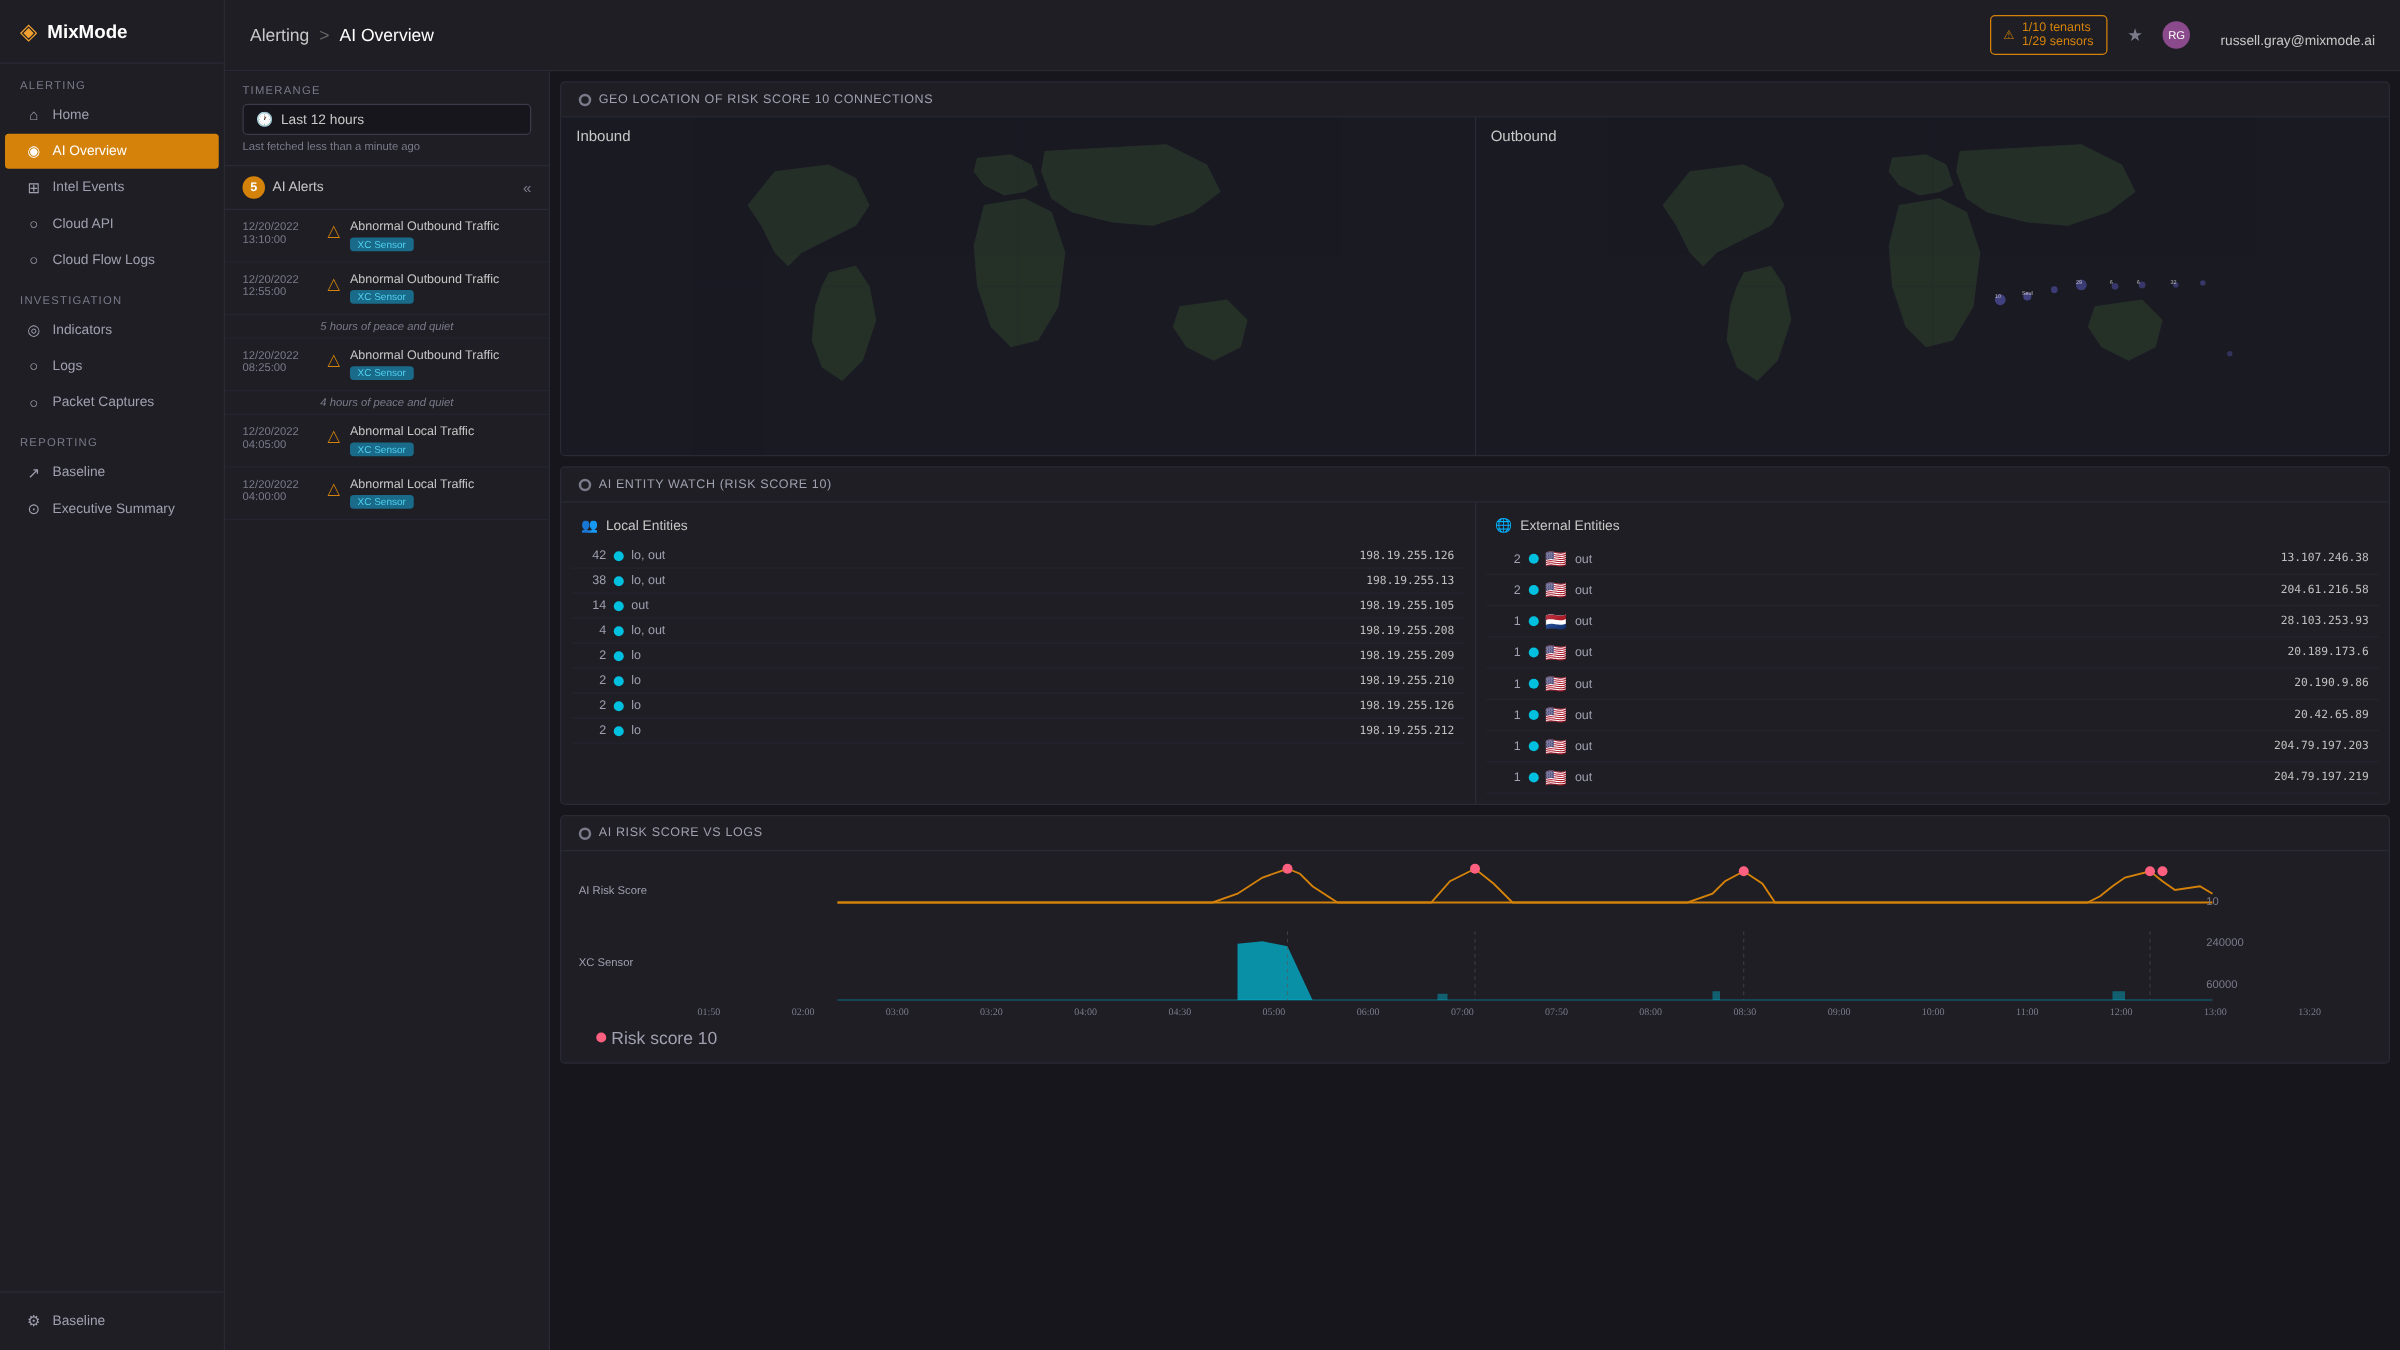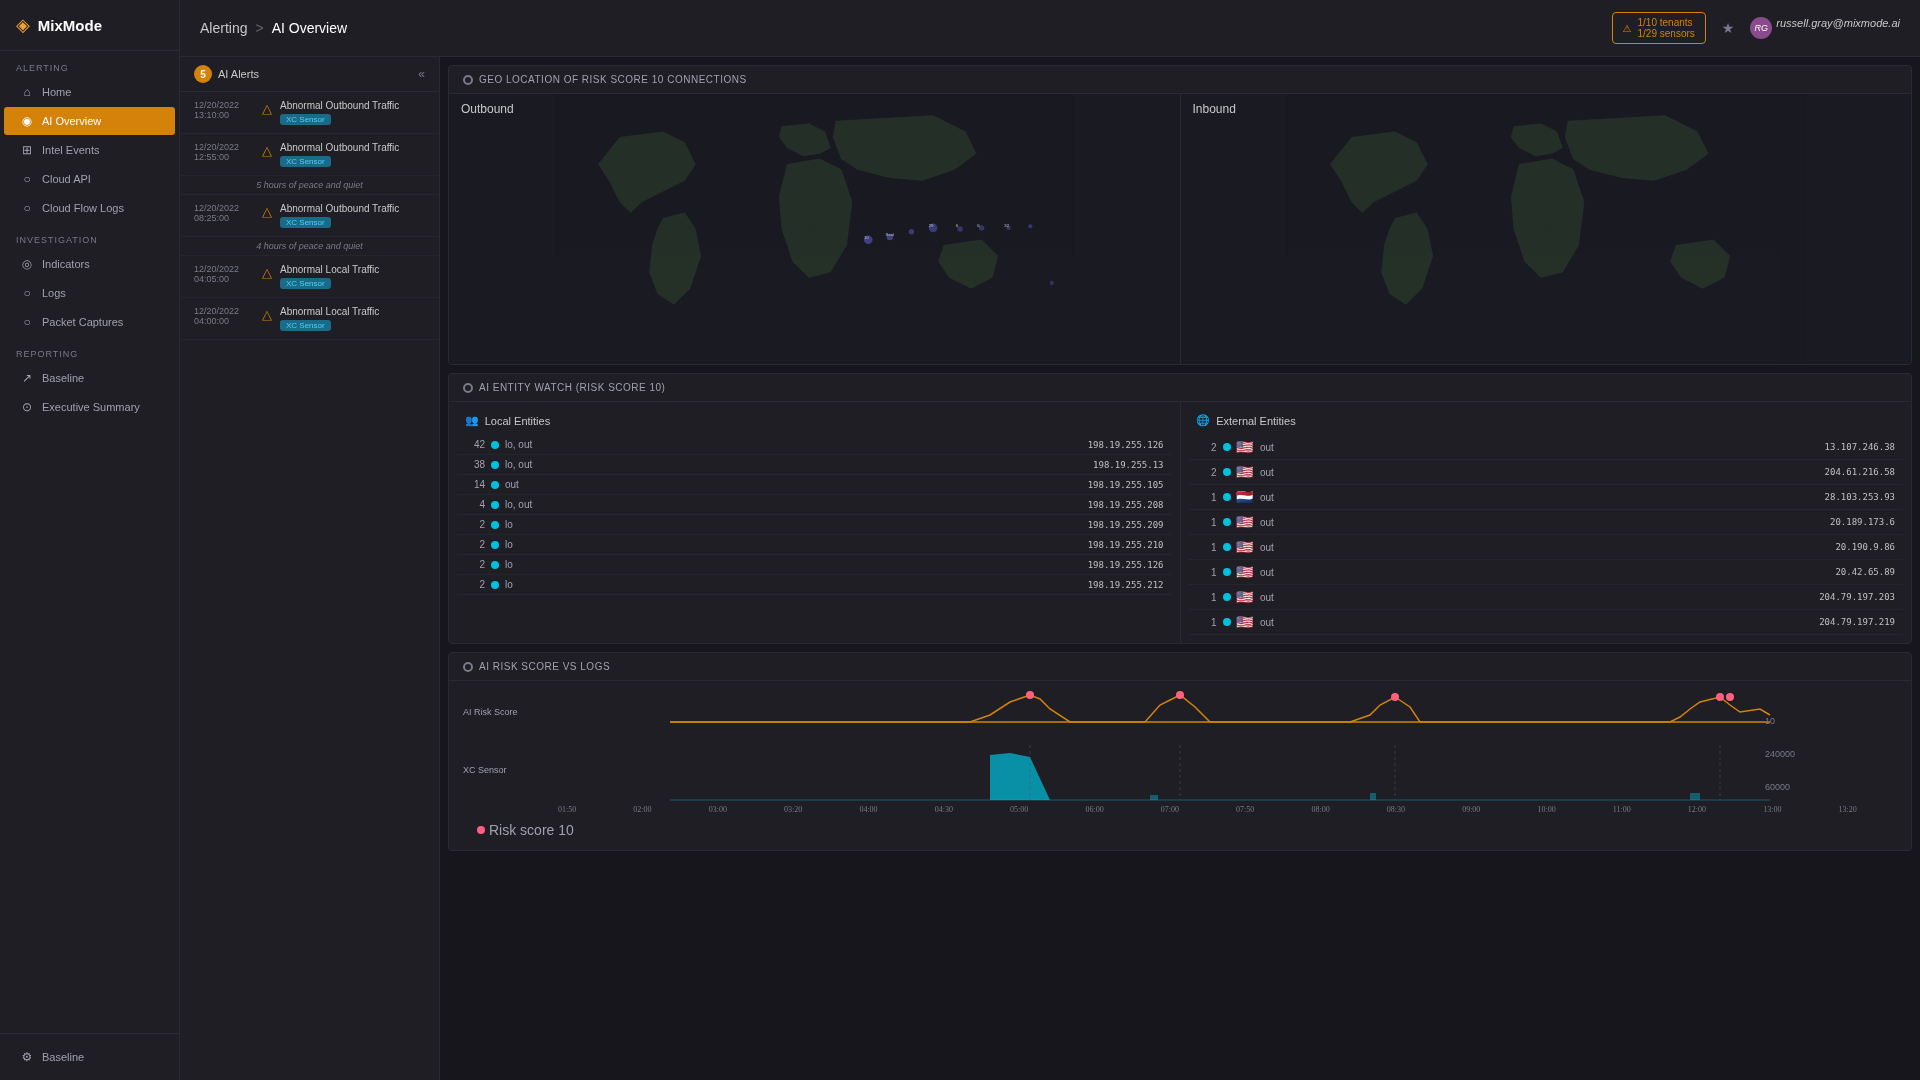--- a/index.html
+++ b/index.html
@@ -109,25 +109,24 @@
       align-items: center;
       gap: 6px;
       background: transparent;
       color: #d4820a;
       font-size: 10px;
       cursor: pointer;
     }
     .alert-badge .icon { color: #d4820a; }
     .user-info {
       display: flex;
-      align-items: flex-start;
-      gap: 4px;
+      align-items: flex-end;
+      gap: 24px;
       color: #c8c8c8;
       font-size: 11px;
-      font-style: italic;
     }
     .user-avatar {
       width: 22px;
       height: 22px;
       border-radius: 50%;
       background: #8b4a8b;
       display: flex;
       align-items: center;
       justify-content: center;
       font-size: 9px;
@@ -497,20 +496,28 @@
           <span>RG</span>
         </div>
         <span>russell.gray@mixmode.ai</span>
       </div>
     </div>
   </div>
 
   <div class="content">
 
     <div class="alerts-panel">
+      <div class="timerange-section">
+        <div class="timerange-label">Timerange</div>
+        <div class="timerange-selector">
+          <span>🕐</span>
+          <span>Last 12 hours</span>
+        </div>
+        <div class="timerange-note">Last fetched less than a minute ago</div>
+      </div>
 
       <div class="alerts-header">
         <div class="alerts-title">
           <div class="alerts-count">5</div>
           <span>AI Alerts</span>
         </div>
         <span class="collapse-btn">«</span>
       </div>
 
       <div class="alert-item">
@@ -589,20 +596,42 @@
     </div>
 
     <div class="right-panel">
 
       <div class="section">
         <div class="section-header">
           <span class="section-radio"></span>
           <span>GEO LOCATION OF RISK SCORE 10 CONNECTIONS</span>
         </div>
         <div class="geo-maps">
+          <div class="geo-map">
+            <div class="geo-map-label">Inbound</div>
+            <svg class="world-map-svg" viewBox="0 0 960 500">
+
+              <rect width="960" height="500" fill="#1a1a22"></rect>
+
+              <path d="M 120 80 L 200 70 L 240 90 L 260 130 L 240 160 L 200 180 L 160 200 L 140 220 L 120 200 L 100 160 L 80 130 Z" fill="#2a3a2a" stroke="#3a4a3a" stroke-width="0.5"></path>
+
+              <path d="M 200 230 L 240 220 L 260 250 L 270 300 L 250 360 L 220 390 L 190 370 L 175 330 L 180 280 L 190 250 Z" fill="#2a3a2a" stroke="#3a4a3a" stroke-width="0.5"></path>
+
+              <path d="M 420 60 L 470 55 L 500 70 L 510 100 L 490 110 L 460 115 L 430 100 L 415 80 Z" fill="#2a3a2a" stroke="#3a4a3a" stroke-width="0.5"></path>
+
+              <path d="M 430 130 L 490 120 L 530 140 L 550 200 L 540 280 L 510 330 L 470 340 L 440 310 L 420 250 L 415 190 L 425 150 Z" fill="#2a3a2a" stroke="#3a4a3a" stroke-width="0.5"></path>
+
+              <path d="M 520 50 L 700 40 L 760 70 L 780 110 L 740 140 L 680 160 L 620 155 L 560 140 L 530 120 L 515 80 Z" fill="#2a3a2a" stroke="#3a4a3a" stroke-width="0.5"></path>
+
+              <path d="M 720 280 L 790 270 L 820 300 L 810 340 L 770 360 L 730 340 L 710 310 Z" fill="#2a3a2a" stroke="#3a4a3a" stroke-width="0.5"></path>
+
+              <line x1="0" y1="250" x2="960" y2="250" stroke="#2a2a35" stroke-width="0.5" opacity="0.5"></line>
+              <line x1="480" y1="0" x2="480" y2="500" stroke="#2a2a35" stroke-width="0.5" opacity="0.5"></line>
+            </svg>
+          </div>
           <div class="geo-map">
             <div class="geo-map-label">Outbound</div>
             <svg class="world-map-svg" viewBox="0 0 960 500">
               <rect width="960" height="500" fill="#1a1a22"></rect>
 
               <path d="M 120 80 L 200 70 L 240 90 L 260 130 L 240 160 L 200 180 L 160 200 L 140 220 L 120 200 L 100 160 L 80 130 Z" fill="#2a3a2a" stroke="#3a4a3a" stroke-width="0.5"></path>
 
               <path d="M 200 230 L 240 220 L 260 250 L 270 300 L 250 360 L 220 390 L 190 370 L 175 330 L 180 280 L 190 250 Z" fill="#2a3a2a" stroke="#3a4a3a" stroke-width="0.5"></path>
 
               <path d="M 420 60 L 470 55 L 500 70 L 510 100 L 490 110 L 460 115 L 430 100 L 415 80 Z" fill="#2a3a2a" stroke="#3a4a3a" stroke-width="0.5"></path>
@@ -624,42 +653,20 @@
               <circle cx="790" cy="248" r="5" fill="#6060cc" opacity="0.6"></circle>
               <circle cx="840" cy="248" r="4" fill="#6060cc" opacity="0.6"></circle>
               <circle cx="880" cy="245" r="4" fill="#6060cc" opacity="0.6"></circle>
               <circle cx="920" cy="350" r="4" fill="#6060cc" opacity="0.5"></circle>
               <text x="572" y="268" fill="white" font-size="8">10</text>
               <text x="612" y="263" fill="white" font-size="8">Seul</text>
               <text x="692" y="246" fill="white" font-size="8">29</text>
               <text x="742" y="246" fill="white" font-size="8">6</text>
               <text x="782" y="246" fill="white" font-size="8">6</text>
               <text x="832" y="246" fill="white" font-size="8">32</text>
-            </svg>
-          </div>
-          <div class="geo-map">
-            <div class="geo-map-label">Inbound</div>
-            <svg class="world-map-svg" viewBox="0 0 960 500">
-
-              <rect width="960" height="500" fill="#1a1a22"></rect>
-
-              <path d="M 120 80 L 200 70 L 240 90 L 260 130 L 240 160 L 200 180 L 160 200 L 140 220 L 120 200 L 100 160 L 80 130 Z" fill="#2a3a2a" stroke="#3a4a3a" stroke-width="0.5"></path>
-
-              <path d="M 200 230 L 240 220 L 260 250 L 270 300 L 250 360 L 220 390 L 190 370 L 175 330 L 180 280 L 190 250 Z" fill="#2a3a2a" stroke="#3a4a3a" stroke-width="0.5"></path>
-
-              <path d="M 420 60 L 470 55 L 500 70 L 510 100 L 490 110 L 460 115 L 430 100 L 415 80 Z" fill="#2a3a2a" stroke="#3a4a3a" stroke-width="0.5"></path>
-
-              <path d="M 430 130 L 490 120 L 530 140 L 550 200 L 540 280 L 510 330 L 470 340 L 440 310 L 420 250 L 415 190 L 425 150 Z" fill="#2a3a2a" stroke="#3a4a3a" stroke-width="0.5"></path>
-
-              <path d="M 520 50 L 700 40 L 760 70 L 780 110 L 740 140 L 680 160 L 620 155 L 560 140 L 530 120 L 515 80 Z" fill="#2a3a2a" stroke="#3a4a3a" stroke-width="0.5"></path>
-
-              <path d="M 720 280 L 790 270 L 820 300 L 810 340 L 770 360 L 730 340 L 710 310 Z" fill="#2a3a2a" stroke="#3a4a3a" stroke-width="0.5"></path>
-
-              <line x1="0" y1="250" x2="960" y2="250" stroke="#2a2a35" stroke-width="0.5" opacity="0.5"></line>
-              <line x1="480" y1="0" x2="480" y2="500" stroke="#2a2a35" stroke-width="0.5" opacity="0.5"></line>
             </svg>
           </div>
         </div>
       </div>
 
       <div class="entity-section">
         <div class="section-header">
           <span class="section-radio"></span>
           <span>AI ENTITY WATCH (Risk Score 10)</span>
         </div>

